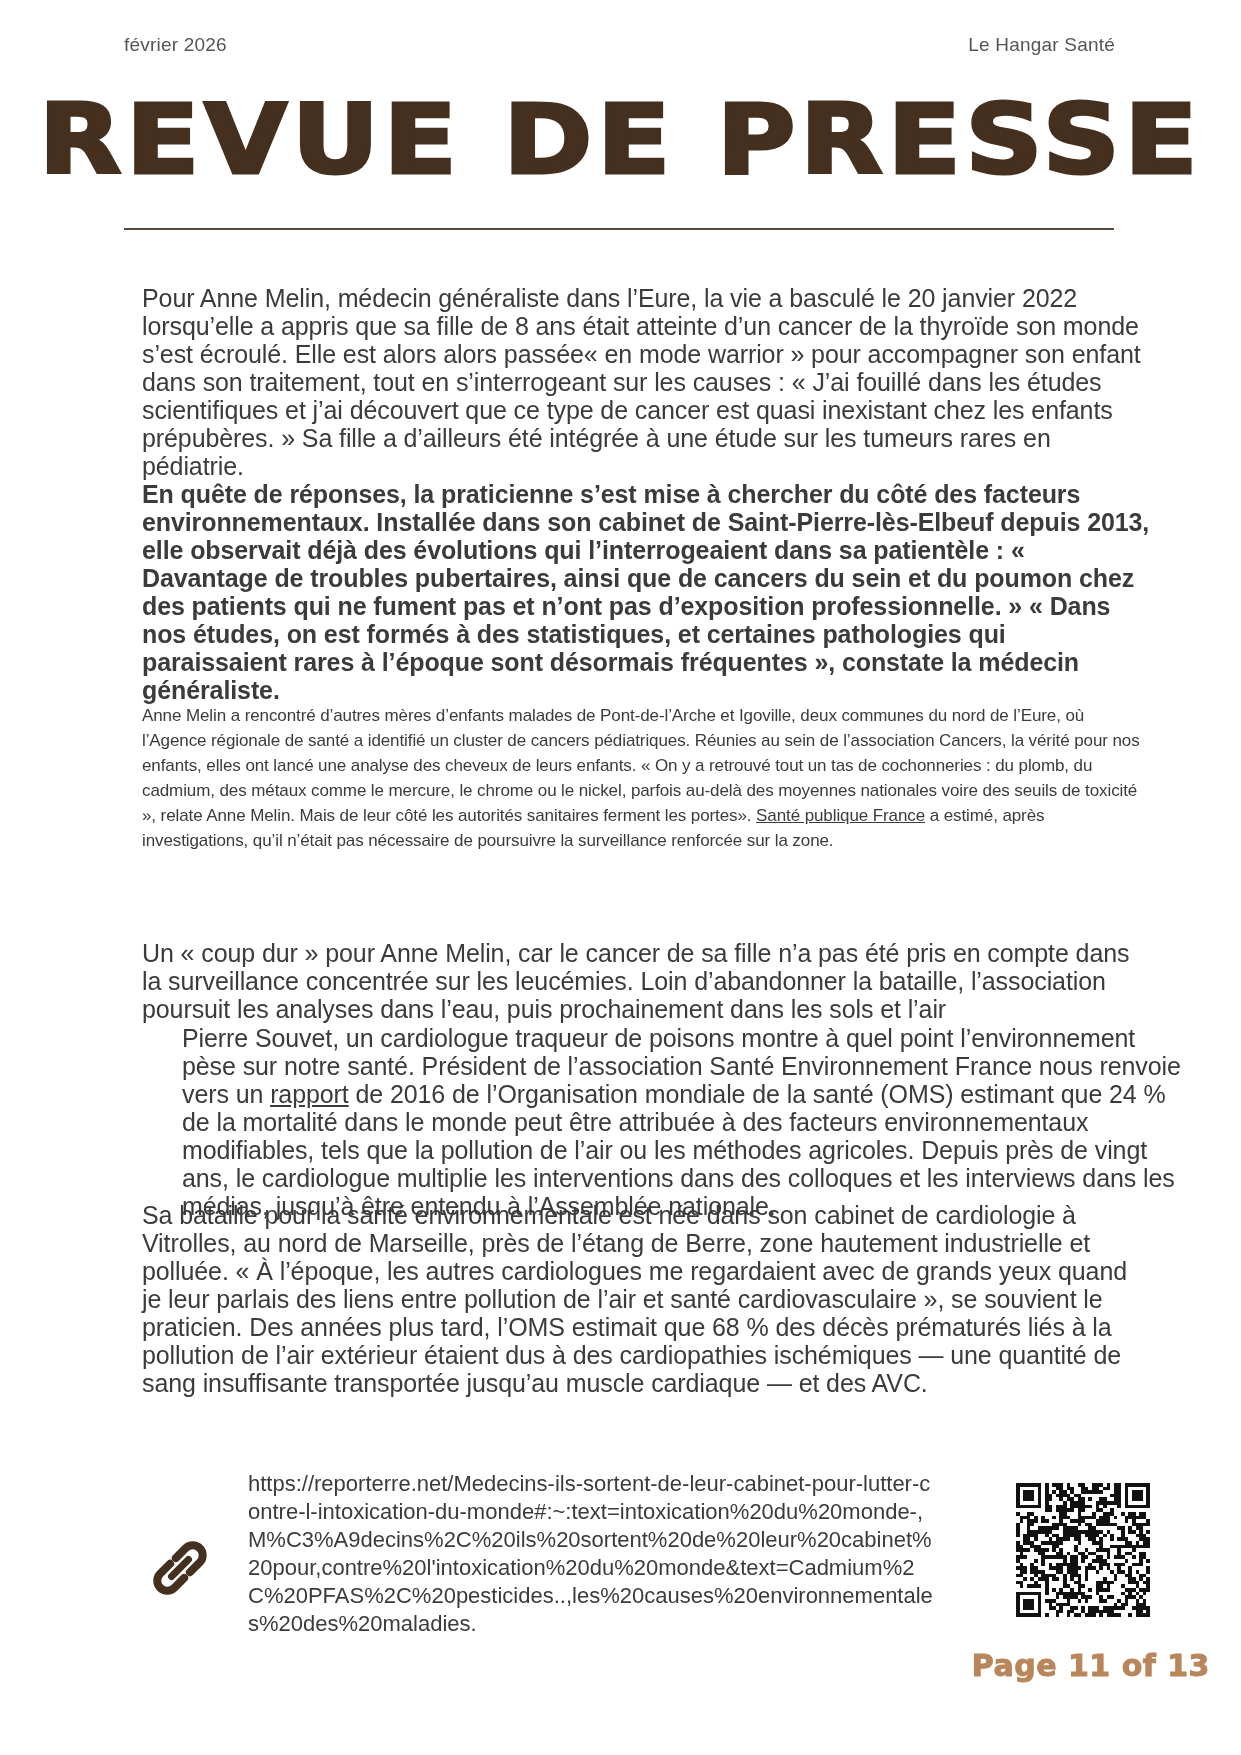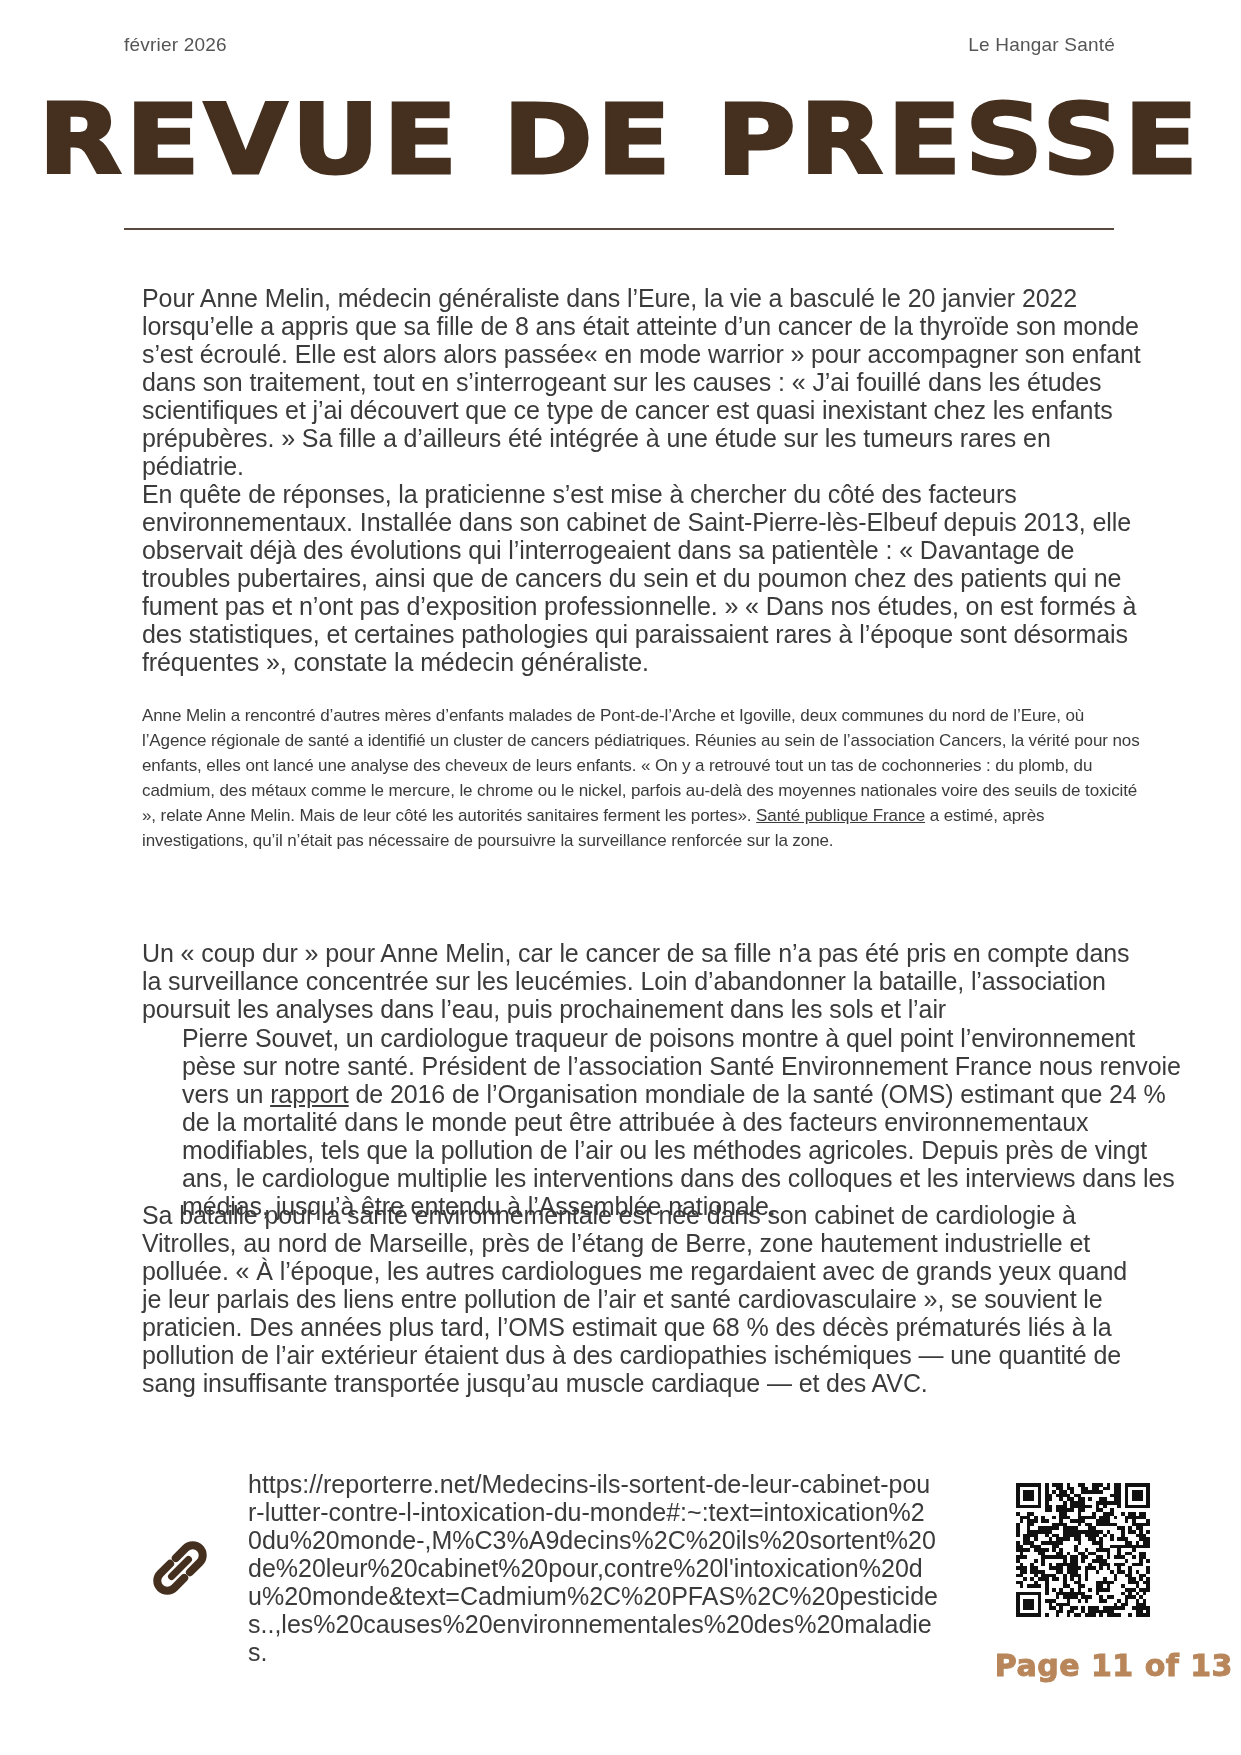--- a/index.html
+++ b/index.html
@@ -18,34 +18,34 @@
     -webkit-text-stroke: 3px #45301f;
   }
   .rule { position: absolute; top: 228px; left: 124px; width: 990px; height: 2px; background: #5a4a3e; }
 
   .body { position: absolute; left: 142px; width: 1010px; }
   .p { font-size: 25px; line-height: 28px; color: #3b3b3b; letter-spacing: -0.1px; }
   .p-small { font-size: 17px; line-height: 25px; color: #3b3b3b; letter-spacing: -0.1px; }
   .link { color: #3b3b3b; text-decoration: underline; }
 
   #para1 { top: 284px; }
-  #para2 { top: 480px; }
+  #para2 { top: 480px; font-weight: bold; }
   #para3 { top: 703px; }
   #para4 { top: 939px; }
   #para5 { top: 1024px; margin-left: 40px; }
   #para6 { top: 1201px; }
 
-  .source { position: absolute; left: 248px; top: 1470px; width: 690px; font-size: 25px; line-height: 28px;
+  .source { position: absolute; left: 248px; top: 1470px; width: 690px; font-size: 22px; line-height: 28px;
     color: #3b3b3b; word-break: break-all; }
   .link-icon { position: absolute; left: 142px; top: 1530px; width: 76px; height: 76px; }
 
   .qr { position: absolute; left: 1016px; top: 1483px; width: 134px; height: 134px; }
 
   .page-number {
-    position: absolute; right: 8px; top: 1648px;
+    position: absolute; right: 31px; top: 1648px;
     font-family: "DejaVu Sans", sans-serif; font-weight: 900; font-size: 30px;
     color: #b8865a; letter-spacing: 0.5px; -webkit-text-stroke: 1px #b8865a;
   }
 </style>
 </head>
 <body>
 
 <div class="header-meta header-date">février 2026</div>
 <div class="header-meta header-org">Le Hangar Santé</div>
 

